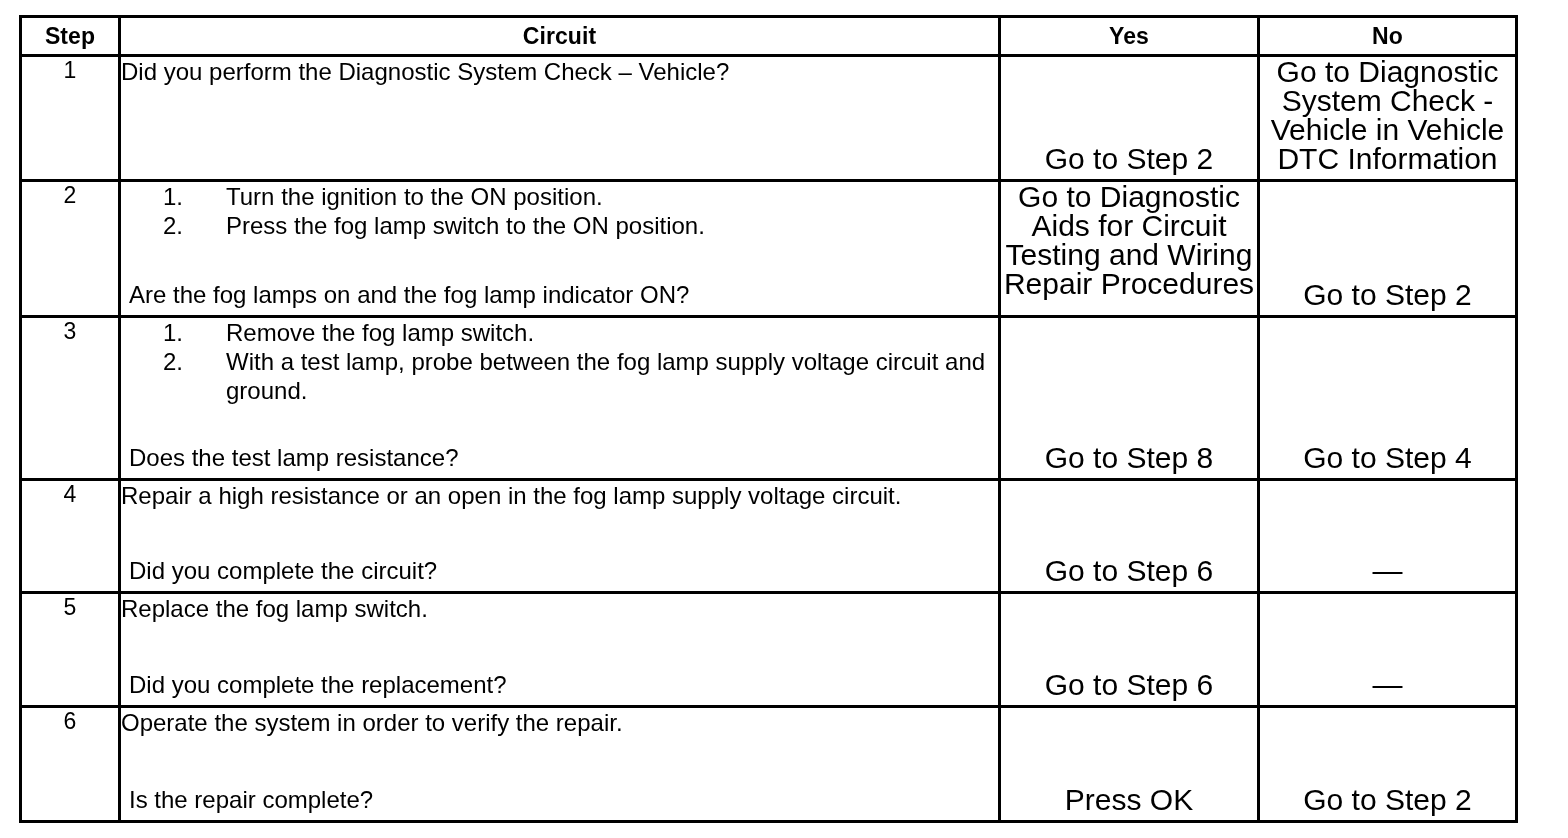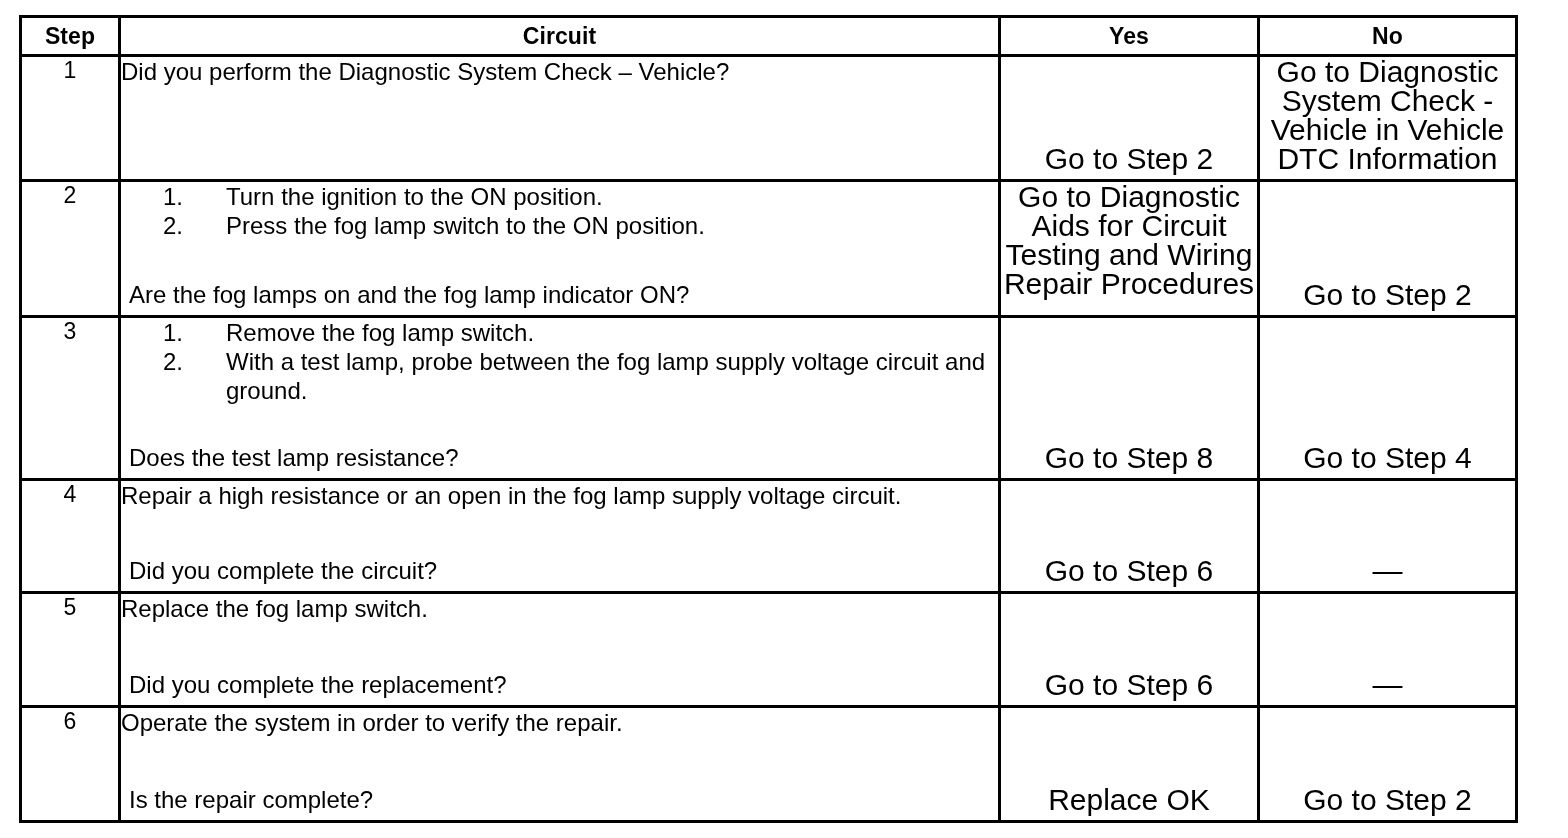--- a/index.html
+++ b/index.html
@@ -261,21 +261,21 @@
       </tr>
 
       <tr class="row-6">
         <td class="step-cell">6</td>
         <td class="action-cell no-list">
           <p class="action-intro">Operate the system in order to verify the repair.</p>
           <p class="action-question">Is the repair complete?</p>
         </td>
         <td class="result-cell">
 
-          <p class="result-bottom">Replace OK</p>
+          <p class="result-bottom">Press OK</p>
         </td>
         <td class="result-cell">
 
           <p class="result-bottom">Go to Step 2</p>
         </td>
       </tr>
 
     </tbody>
   </table>
 

